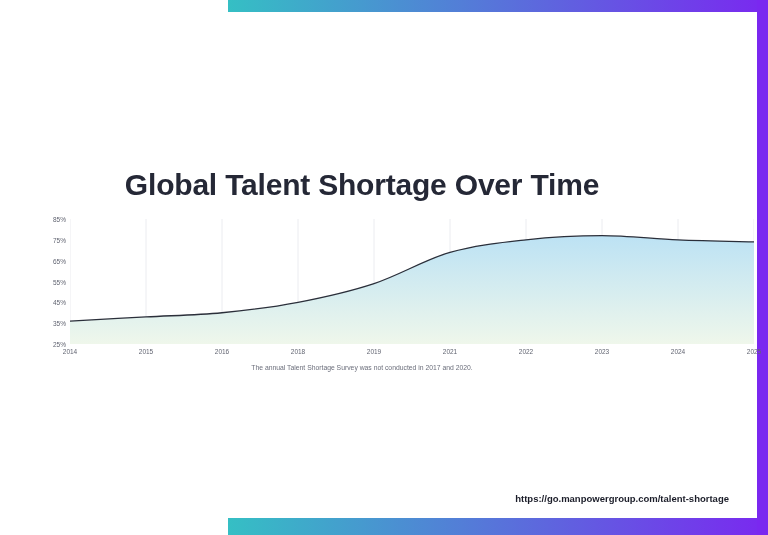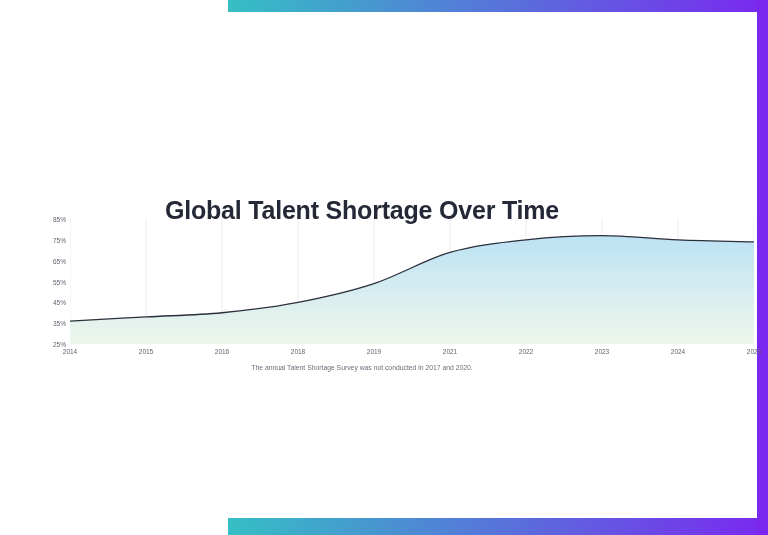--- a/index.html
+++ b/index.html
@@ -41,25 +41,24 @@
     height: 535px;
   }
 
   
   .chart-title {
     position: absolute;
     left: 0px;
     top: 168px;
     width: 724px;
     text-align: center;
-    font-size: 25px;
+    font-size: 30px;
     font-weight: bold;
     color: #252836;
     letter-spacing: -0.2px;
-    margin-top: 28px;
   }
 
   
   .chart-area {
     position: absolute;
     left: 34px;
     top: 210px;
     width: 700px;
     height: 170px;
   }
@@ -192,14 +191,15 @@
         <div class="x-tick" style="left: 380px;">2021</div>
         <div class="x-tick" style="left: 456px;">2022</div>
         <div class="x-tick" style="left: 532px;">2023</div>
         <div class="x-tick" style="left: 608px;">2024</div>
         <div class="x-tick" style="left: 684px;">2025</div>
       </div>
   </div>
 
   <div class="footnote">The annual Talent Shortage Survey was not conducted in 2017 and 2020.</div>
 
+  <div class="source-url">https://go.manpowergroup.com/talent-shortage</div>
 
 </div>
 
 </body></html>

